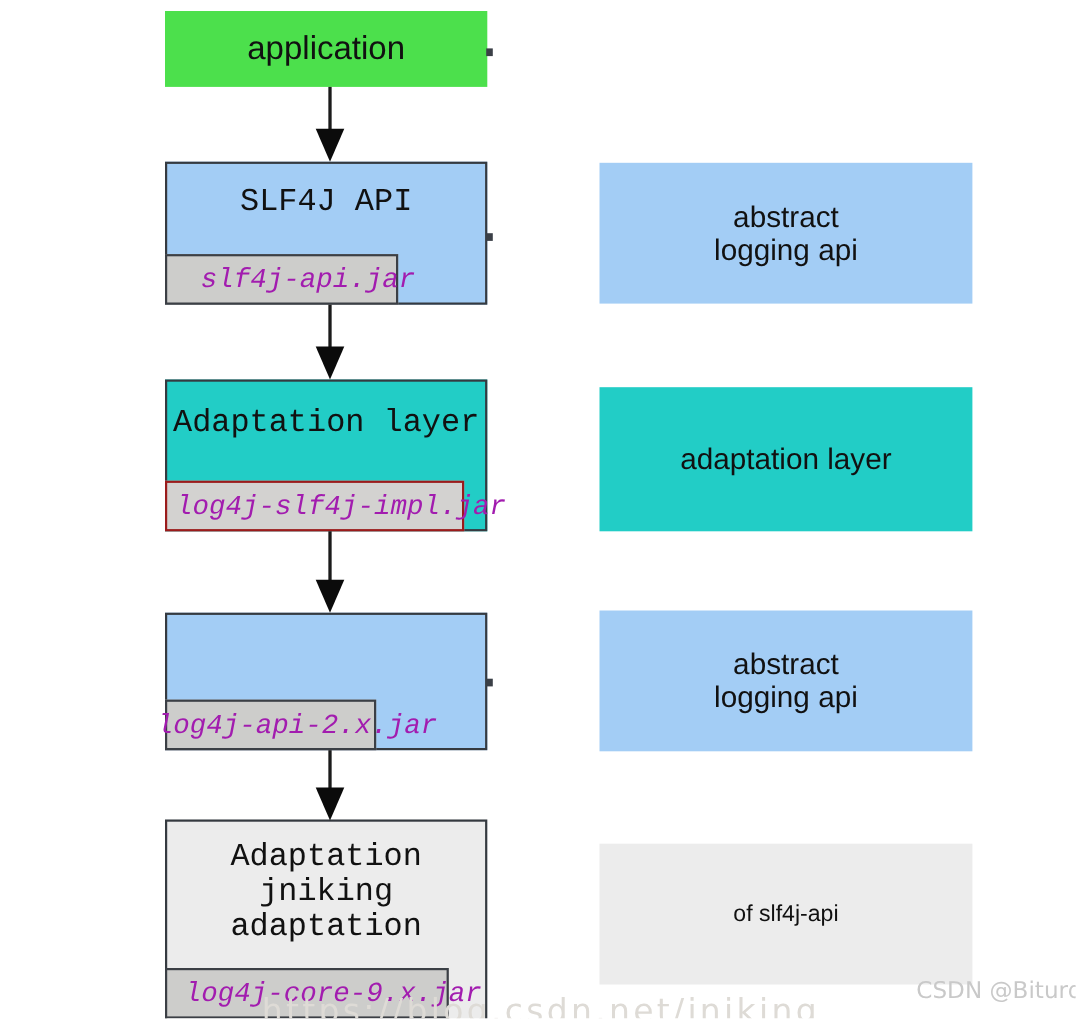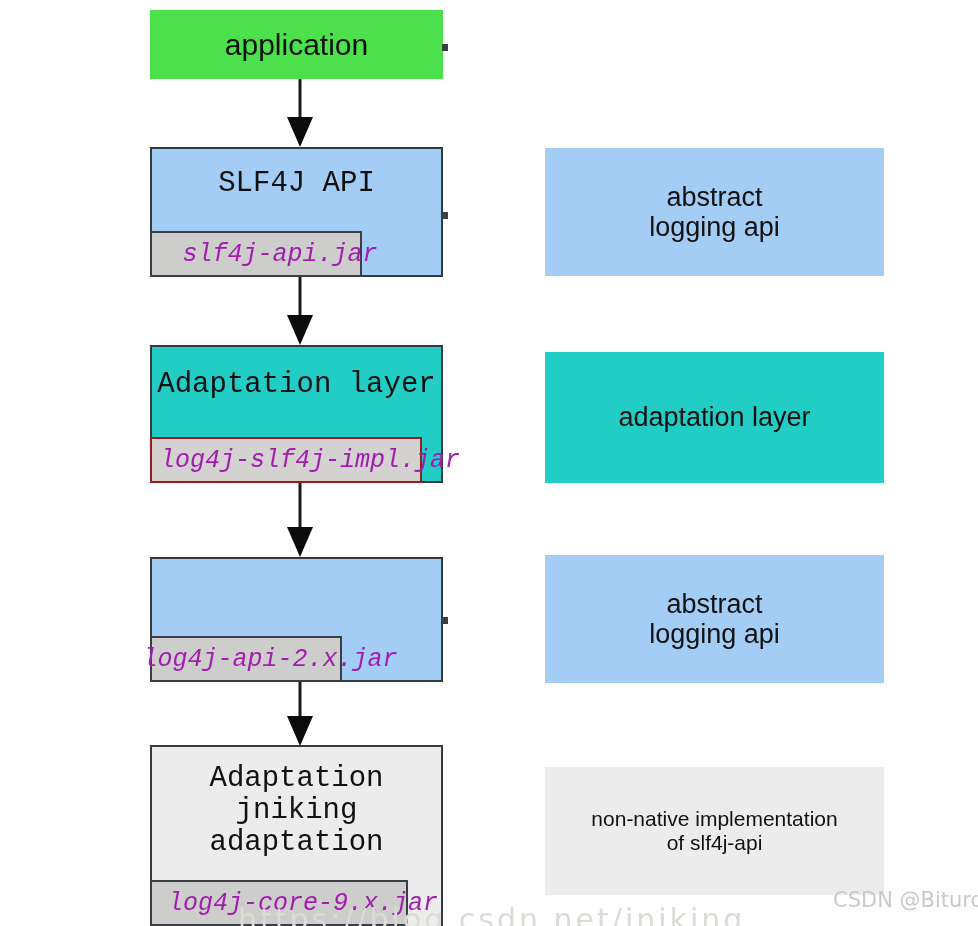--- a/index.html
+++ b/index.html
@@ -170,21 +170,20 @@
   <div class="box" style="left:545px; top:352px; width:339px; height:131px; background:#22cdc6; font-size:27px;">
     <span>adaptation layer</span>
   </div>
 
   <div class="box" style="left:545px; top:555px; width:339px; height:128px; background:#a3cdf5; font-size:27px; flex-direction:column;">
     <span>abstract</span>
     <span>logging api</span>
   </div>
 
   <div class="box" style="left:545px; top:767px; width:339px; height:128px; background:#ececec; font-size:21px; flex-direction:column; border-width:2px;">
-    <span>non-native implementation</span>
     <span>of slf4j-api</span>
   </div>
 
   <div class="watermark faint" style="left:238px; top:902px; font-size:30px;">https://blog.csdn.net/jniking</div>
 
   <div class="watermark" style="left:833px; top:888px; font-size:21px;">CSDN @Biturd</div>
 
 </div>
 
 </body></html>

